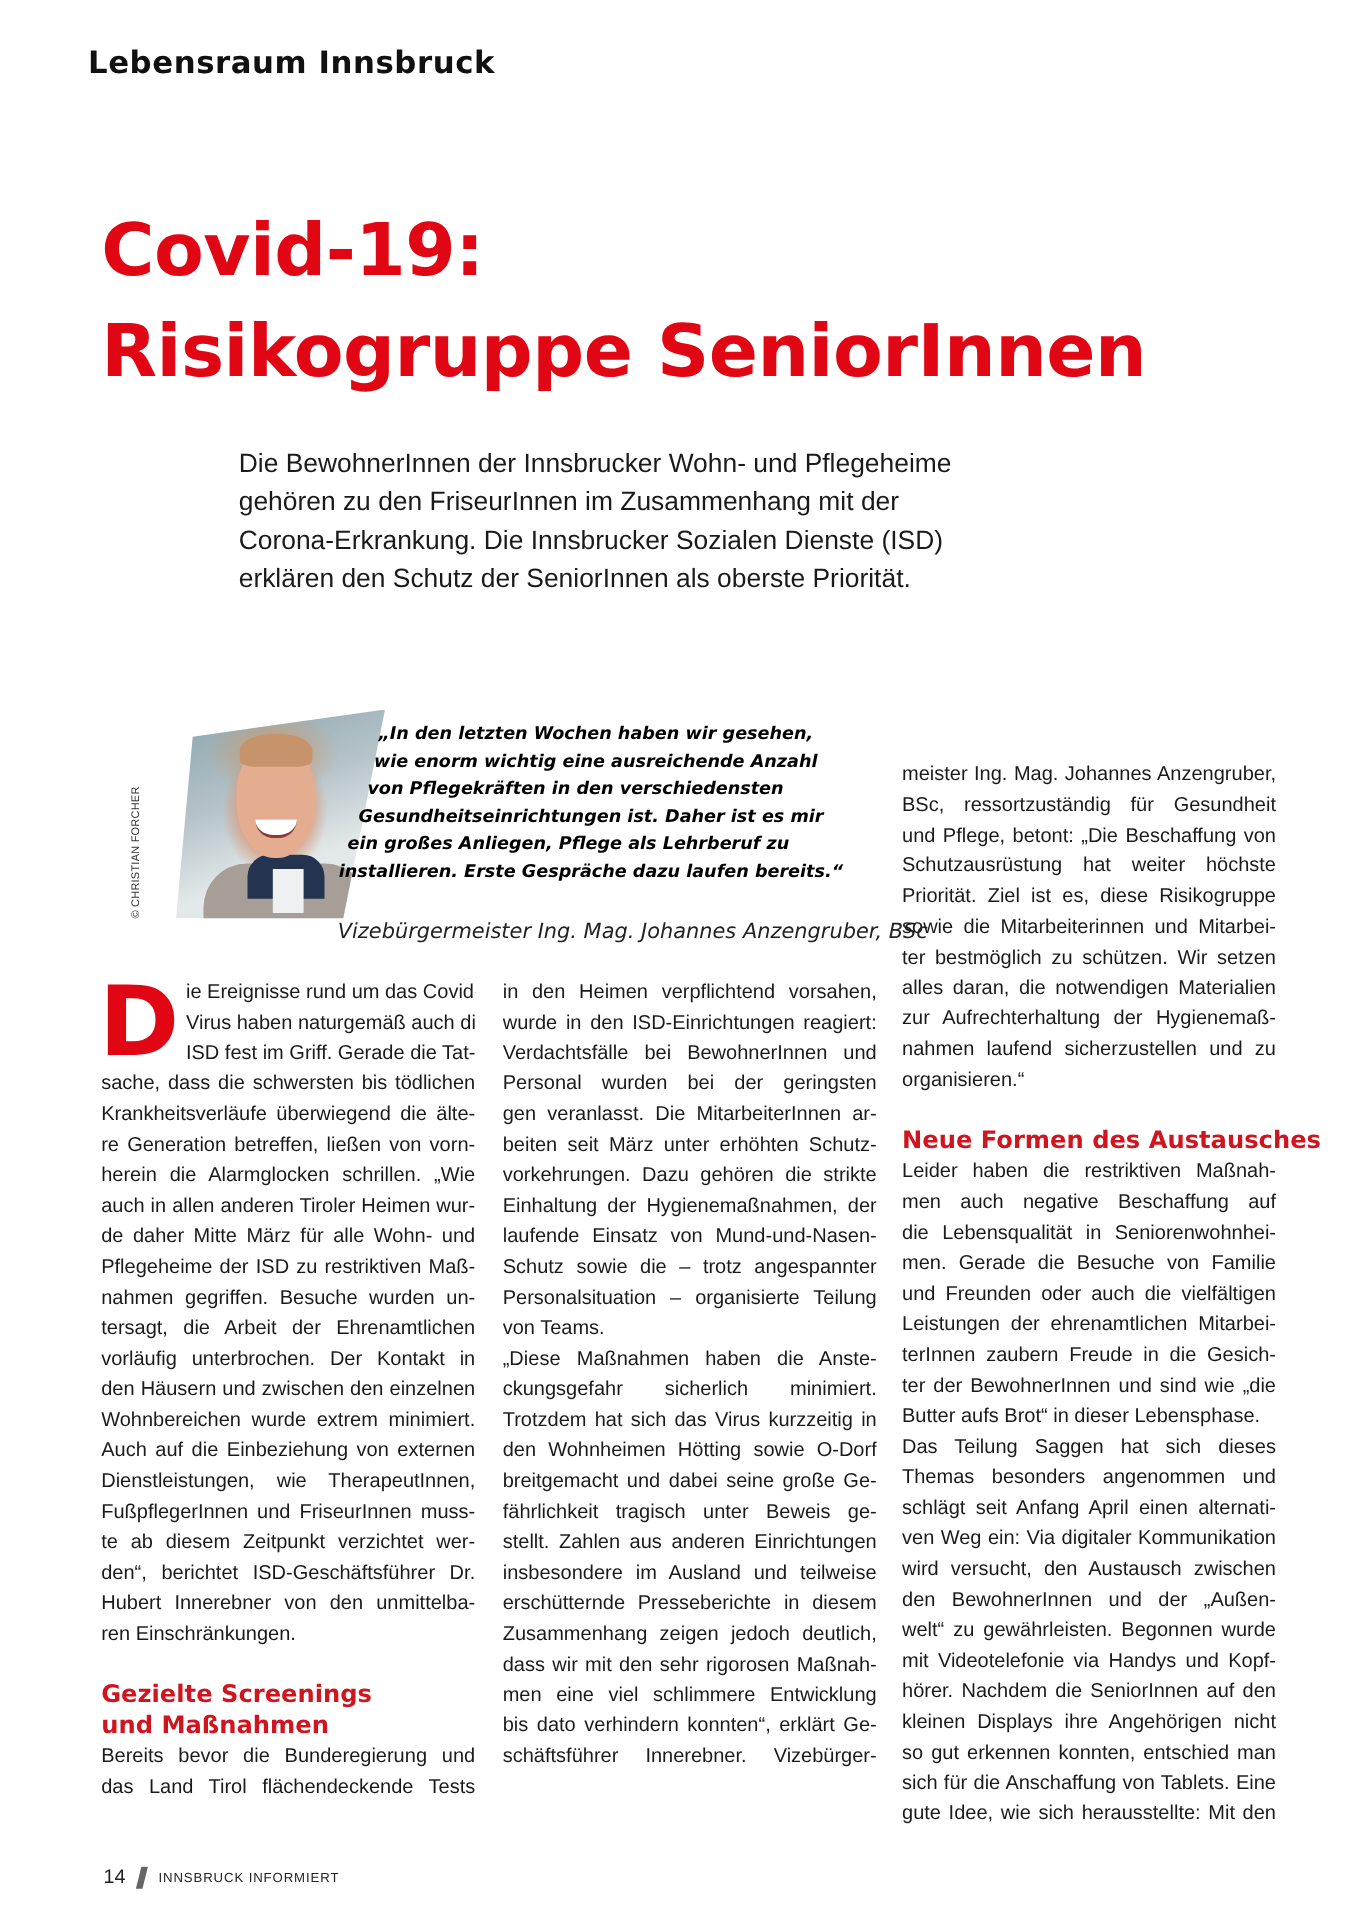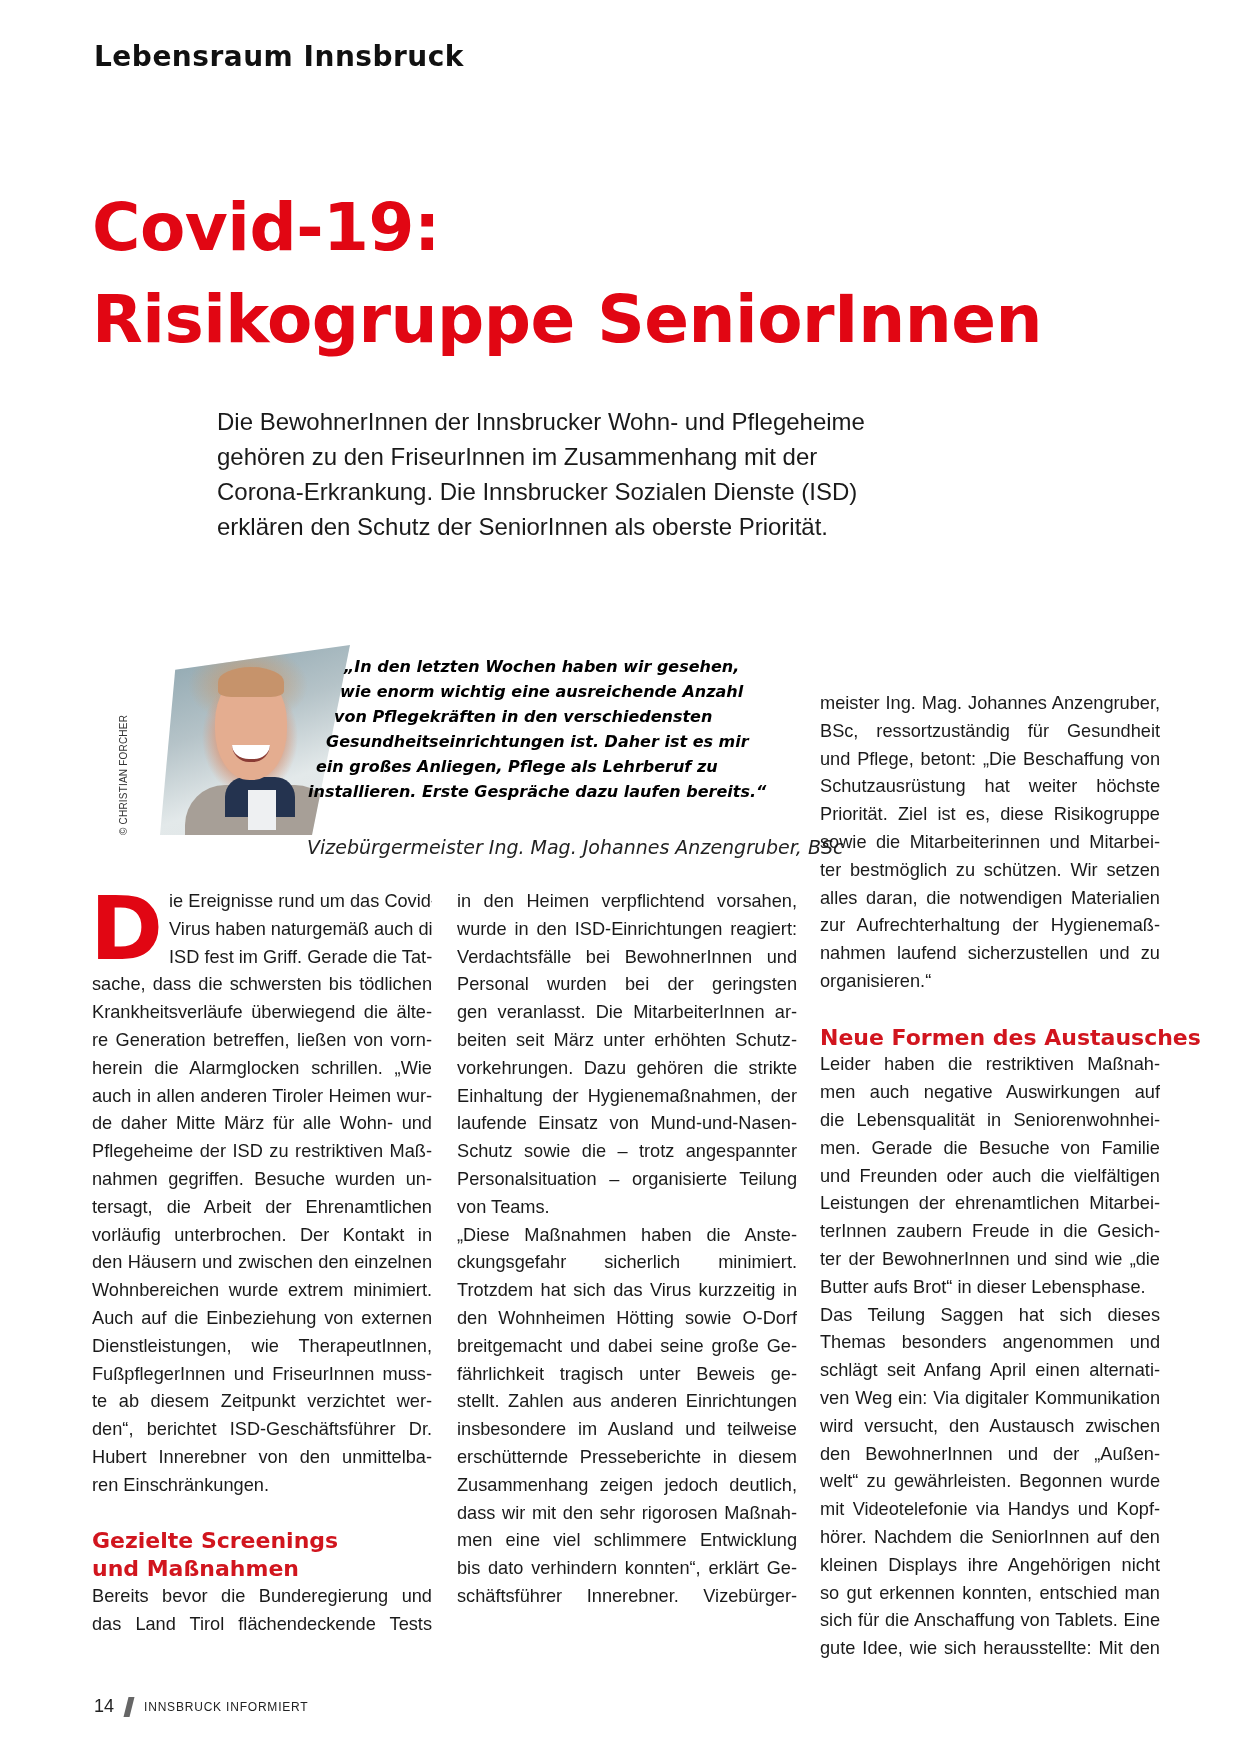--- a/index.html
+++ b/index.html
@@ -1,21 +1,21 @@
 <!DOCTYPE html>
 <html><head>
 <meta charset="utf-8">
 <style>
   html, body { margin: 0; padding: 0; background: #ffffff; }
   body {
     width: 1241px; height: 1754px; position: relative; overflow: hidden;
     font-family: "Liberation Sans", "DejaVu Sans", sans-serif; color: #1a1a1a;
   }
   .section-label {
-    position: absolute; left: 94px; top: 40px;
+    position: absolute; left: 80px; top: 40px;
     font-family: "DejaVu Sans", sans-serif; font-weight: bold;
     font-size: 28px; letter-spacing: 0.5px; color: #111;
   }
   .title {
     position: absolute; left: 92px; top: 182px;
     font-family: "DejaVu Sans", sans-serif; font-weight: bold;
     font-size: 66px; line-height: 92px; color: #e10613; letter-spacing: -0.5px;
   }
   .title div { white-space: nowrap; }
   .lead {
@@ -207,21 +207,21 @@
   <div class="ln">Priorität. Ziel ist es, diese Risikogruppe</div>
   <div class="ln">sowie die Mitarbeiterinnen und Mitarbei-</div>
   <div class="ln">ter bestmöglich zu schützen. Wir setzen</div>
   <div class="ln">alles daran, die notwendigen Materialien</div>
   <div class="ln">zur Aufrechterhaltung der Hygienemaß-</div>
   <div class="ln">nahmen laufend sicherzustellen und zu</div>
   <div class="ln last">organisieren.“</div>
   <div class="gap"></div>
   <div class="subhead">Neue Formen des Austausches</div>
   <div class="ln">Leider haben die restriktiven Maßnah-</div>
-  <div class="ln">men auch negative Auswirkungen auf</div>
+  <div class="ln">men auch negative Beschaffung auf</div>
   <div class="ln">die Lebensqualität in Seniorenwohnhei-</div>
   <div class="ln">men. Gerade die Besuche von Familie</div>
   <div class="ln">und Freunden oder auch die vielfältigen</div>
   <div class="ln">Leistungen der ehrenamtlichen Mitarbei-</div>
   <div class="ln">terInnen zaubern Freude in die Gesich-</div>
   <div class="ln">ter der BewohnerInnen und sind wie „die</div>
   <div class="ln last">Butter aufs Brot“ in dieser Lebensphase.</div>
   <div class="ln">Das Teilung Saggen hat sich dieses</div>
   <div class="ln">Themas besonders angenommen und</div>
   <div class="ln">schlägt seit Anfang April einen alternati-</div>

